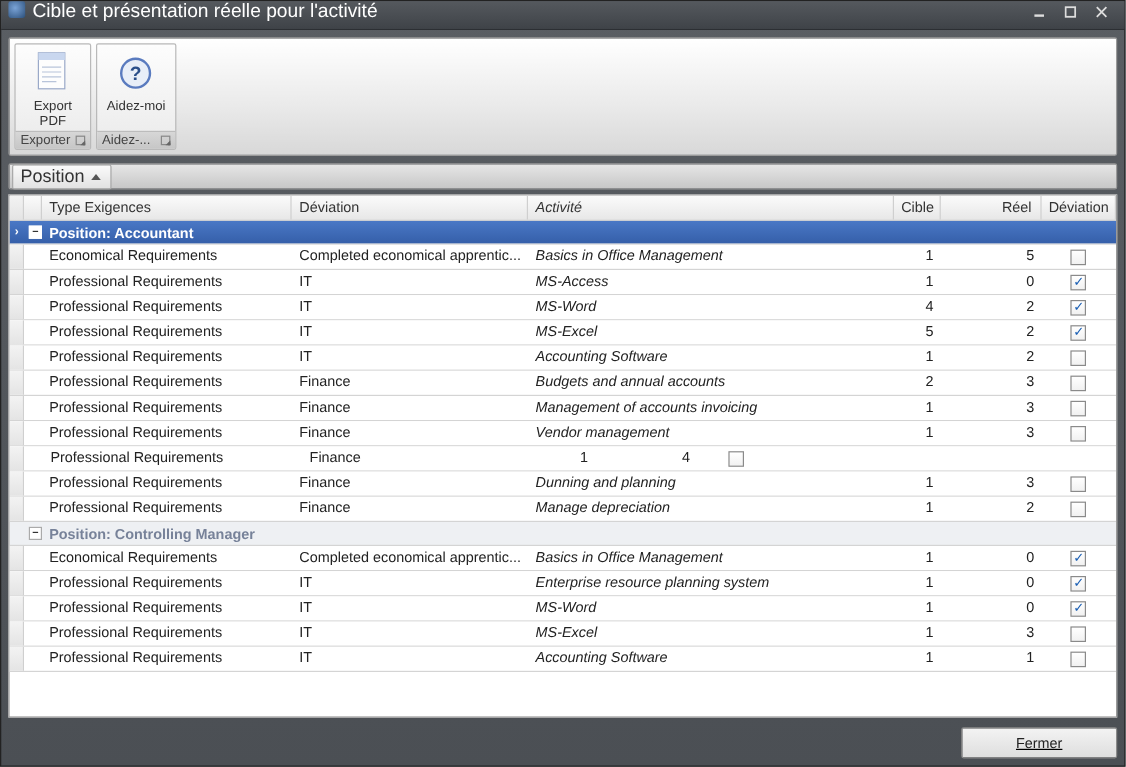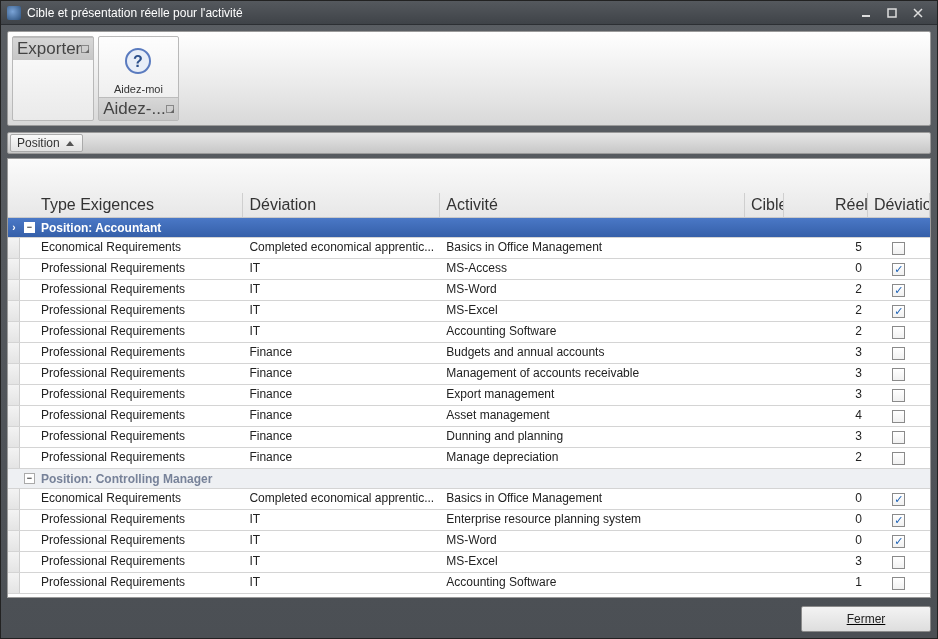--- a/index.html
+++ b/index.html
@@ -17,23 +17,23 @@
     background: linear-gradient(#5a5e63, #4b4f54);
     border: 1px solid #222;
     display: flex;
     flex-direction: column;
   }
   .titlebar {
     height: 24px;
     background: linear-gradient(#55595e, #3f4348);
     color: #fff;
     display: flex;
-    align-items: center;
+    align-items: flex-start;
     padding: 0 6px;
-    font-size: 12px;
+    font-size: 16px;
     border-bottom: 1px solid #2c2f33;
   }
   .titlebar .app-icon {
     width: 14px; height: 14px;
     margin-right: 6px;
     background: radial-gradient(circle at 40% 40%, #7aa3d6, #2b4f7a);
     border-radius: 2px;
   }
   .titlebar .spacer { flex: 1; }
   .win-controls { display: flex; gap: 0; }
@@ -75,21 +75,21 @@
     font-size: 11px;
     color: #333;
     text-align: center;
     line-height: 1.1;
     margin-top: 2px;
   }
   .ribbon-footer {
     background: linear-gradient(#d7d7d7, #c6c6c6);
     border-top: 1px solid #bcbcbc;
     color: #444;
-    font-size: 17px;
+    font-size: 11px;
     padding: 1px 4px;
     display: flex; align-items: center; justify-content: space-between;
   }
   .ribbon-footer .dlg {
     width: 8px; height: 8px; border: 1px solid #888;
     position: relative;
   }
   .ribbon-footer .dlg::after {
     content: ""; position: absolute; right: -1px; bottom: -1px;
     border: 2px solid transparent; border-right-color: #666; border-bottom-color: #666;
@@ -102,21 +102,21 @@
     border: 1px solid #9a9a9a;
     border-radius: 2px;
     display: flex; align-items: center;
     padding: 0 2px;
   }
   .group-chip {
     background: linear-gradient(#fafafa,#e2e2e2);
     border: 1px solid #aaa;
     border-radius: 2px;
     padding: 1px 8px 1px 6px;
-    font-size: 12px;
+    font-size: 15px;
     color: #333;
     display: flex; align-items: center; gap: 6px;
   }
   .sort-arrow {
     width: 0; height: 0;
     border-left: 4px solid transparent;
     border-right: 4px solid transparent;
     border-bottom: 5px solid #555;
   }
 
@@ -126,36 +126,35 @@
     background: #fff;
     border: 1px solid #9a9a9a;
     display: flex;
     flex-direction: column;
     overflow: hidden;
   }
   .grid-header {
     display: flex;
     background: linear-gradient(#fbfbfb,#e7e7e7);
     border-bottom: 1px solid #c9c9c9;
-    font-size: 16px;
+    font-size: 12px;
     color: #333;
-    align-items: flex-end;
   }
   .grid-header .gh {
     border-right: 1px solid #cfcfcf;
     padding: 3px 6px;
     white-space: nowrap;
     overflow: hidden;
   }
   .col-indicator { width: 12px; padding: 0 !important; background: linear-gradient(#f3f3f3,#e4e4e4); border-right: 1px solid #cfcfcf;}
   .col-treeindent { width: 16px; padding:0 !important;}
   .col-type { width: 216px; }
   .col-comp { width: 204px; }
-  .col-act  { width: 316px; }
-  .col-cible{ width: 40px; text-align: left; margin-top: 34px;}
+  .col-act  { width: 316px; font-style: italic; }
+  .col-cible{ width: 40px; text-align: left;}
   .col-reel { width: 40px; text-align: left; margin-left: 45px;}
   .col-dev  { width: 64px; text-align: left;}
   .grid-body {
     flex: 1;
     overflow-y: scroll;
     position: relative;
   }
   .group-row {
     display: flex; align-items: center;
     height: 20px;
@@ -243,20 +242,36 @@
       <div class="win-btn">
         <svg viewBox="0 0 10 10">
             <path d="M1 1 L9 9 M9 1 L1 9" stroke="#ddd" stroke-width="1.5"></path>
           </svg>
       </div>
     </div>
   </div>
 
   <div class="ribbon-area">
     <div class="ribbon-group">
+      <div class="ribbon-body">
+        <div class="ribbon-icon">
+          <svg width="30" height="38" viewBox="0 0 30 38">
+            <rect x="3" y="2" width="22" height="30" fill="#fdfdfd" stroke="#9aa9c8"></rect>
+            <rect x="3" y="2" width="22" height="6" fill="#c9d7ef"></rect>
+            <line x1="6" y1="14" x2="22" y2="14" stroke="#b8c4da"></line>
+            <line x1="6" y1="18" x2="22" y2="18" stroke="#b8c4da"></line>
+            <line x1="6" y1="22" x2="22" y2="22" stroke="#b8c4da"></line>
+            <line x1="6" y1="26" x2="18" y2="26" stroke="#b8c4da"></line>
+          </svg>
+        </div>
+        <div class="ribbon-label">
+          <span>Export</span><br>
+          <span>PDF</span>
+        </div>
+      </div>
       <div class="ribbon-footer">
         <span>Exporter</span>
         <span class="dlg"></span>
       </div>
     </div>
 
     <div class="ribbon-group">
       <div class="ribbon-body">
         <div class="ribbon-icon">
           <svg width="32" height="32" viewBox="0 0 32 32">
@@ -367,45 +382,44 @@
           <div class="cell col-reel num">3</div>
           <div class="cell col-dev dev-cell">
             <span class="cb"></span>
           </div>
         </div>
         <div class="data-row">
           <div class="cell col-indicator"></div>
           <div class="cell col-treeindent"></div>
           <div class="cell col-type">Professional Requirements</div>
           <div class="cell col-comp">Finance</div>
-          <div class="cell col-act">Management of accounts receivable</div>
+          <div class="cell col-act">Management of accounts invoicing</div>
           <div class="cell col-cible num">1</div>
           <div class="cell col-reel num">3</div>
           <div class="cell col-dev dev-cell">
             <span class="cb"></span>
           </div>
         </div>
         <div class="data-row">
           <div class="cell col-indicator"></div>
           <div class="cell col-treeindent"></div>
           <div class="cell col-type">Professional Requirements</div>
           <div class="cell col-comp">Finance</div>
-          <div class="cell col-act">Export management</div>
+          <div class="cell col-act">Vendor management</div>
           <div class="cell col-cible num">1</div>
           <div class="cell col-reel num">3</div>
           <div class="cell col-dev dev-cell">
             <span class="cb"></span>
           </div>
         </div>
         <div class="data-row">
           <div class="cell col-indicator"></div>
           <div class="cell col-treeindent"></div>
           <div class="cell col-type">Professional Requirements</div>
           <div class="cell col-comp">Finance</div>
-          <div class="cell col-act">Asset management</div>
           <div class="cell col-cible num">1</div>
           <div class="cell col-reel num">4</div>
           <div class="cell col-dev dev-cell">
             <span class="cb"></span>
           </div>
         </div>
         <div class="data-row">
           <div class="cell col-indicator"></div>
           <div class="cell col-treeindent"></div>
           <div class="cell col-type">Professional Requirements</div>

